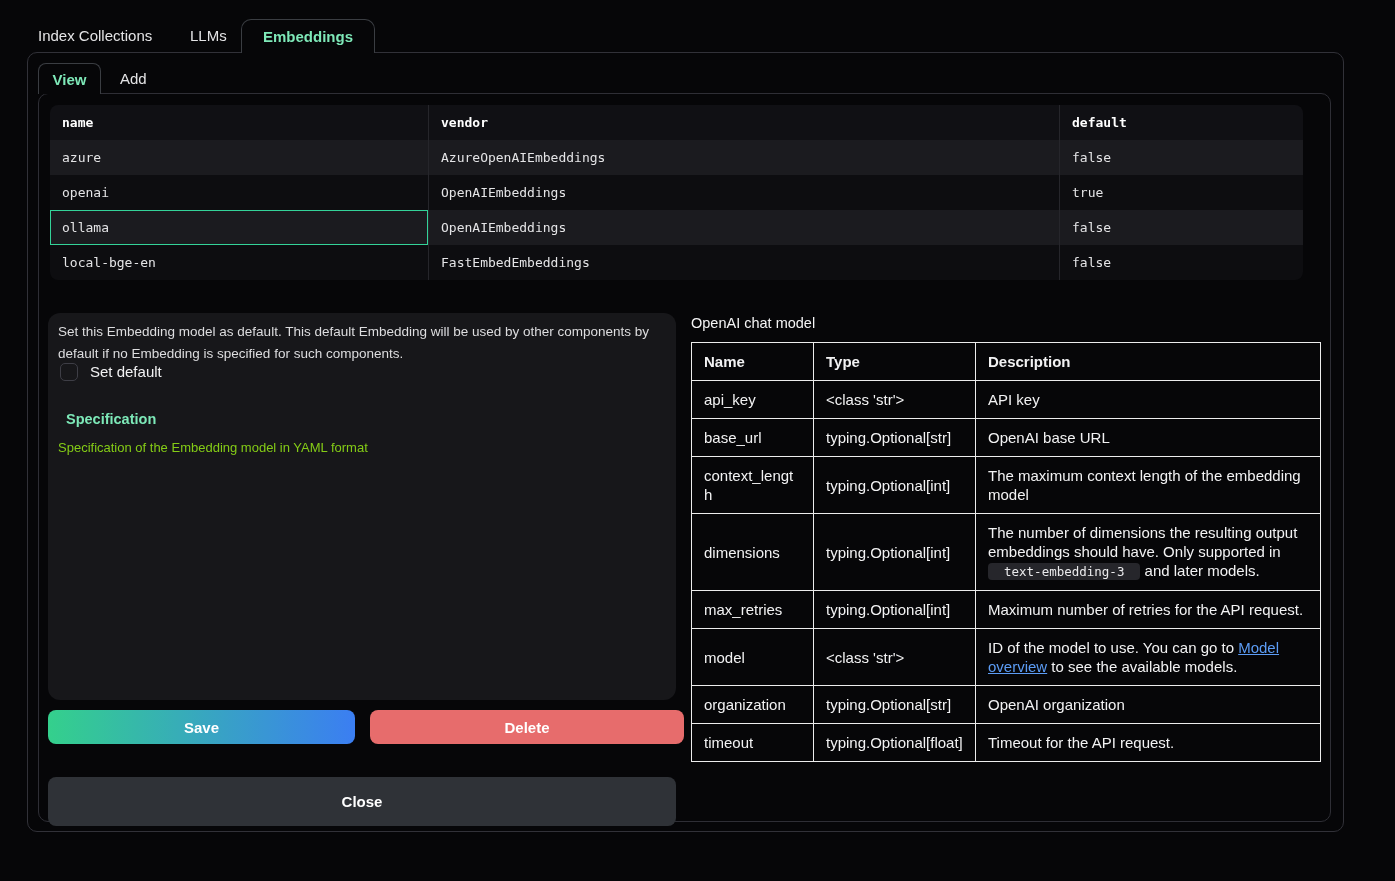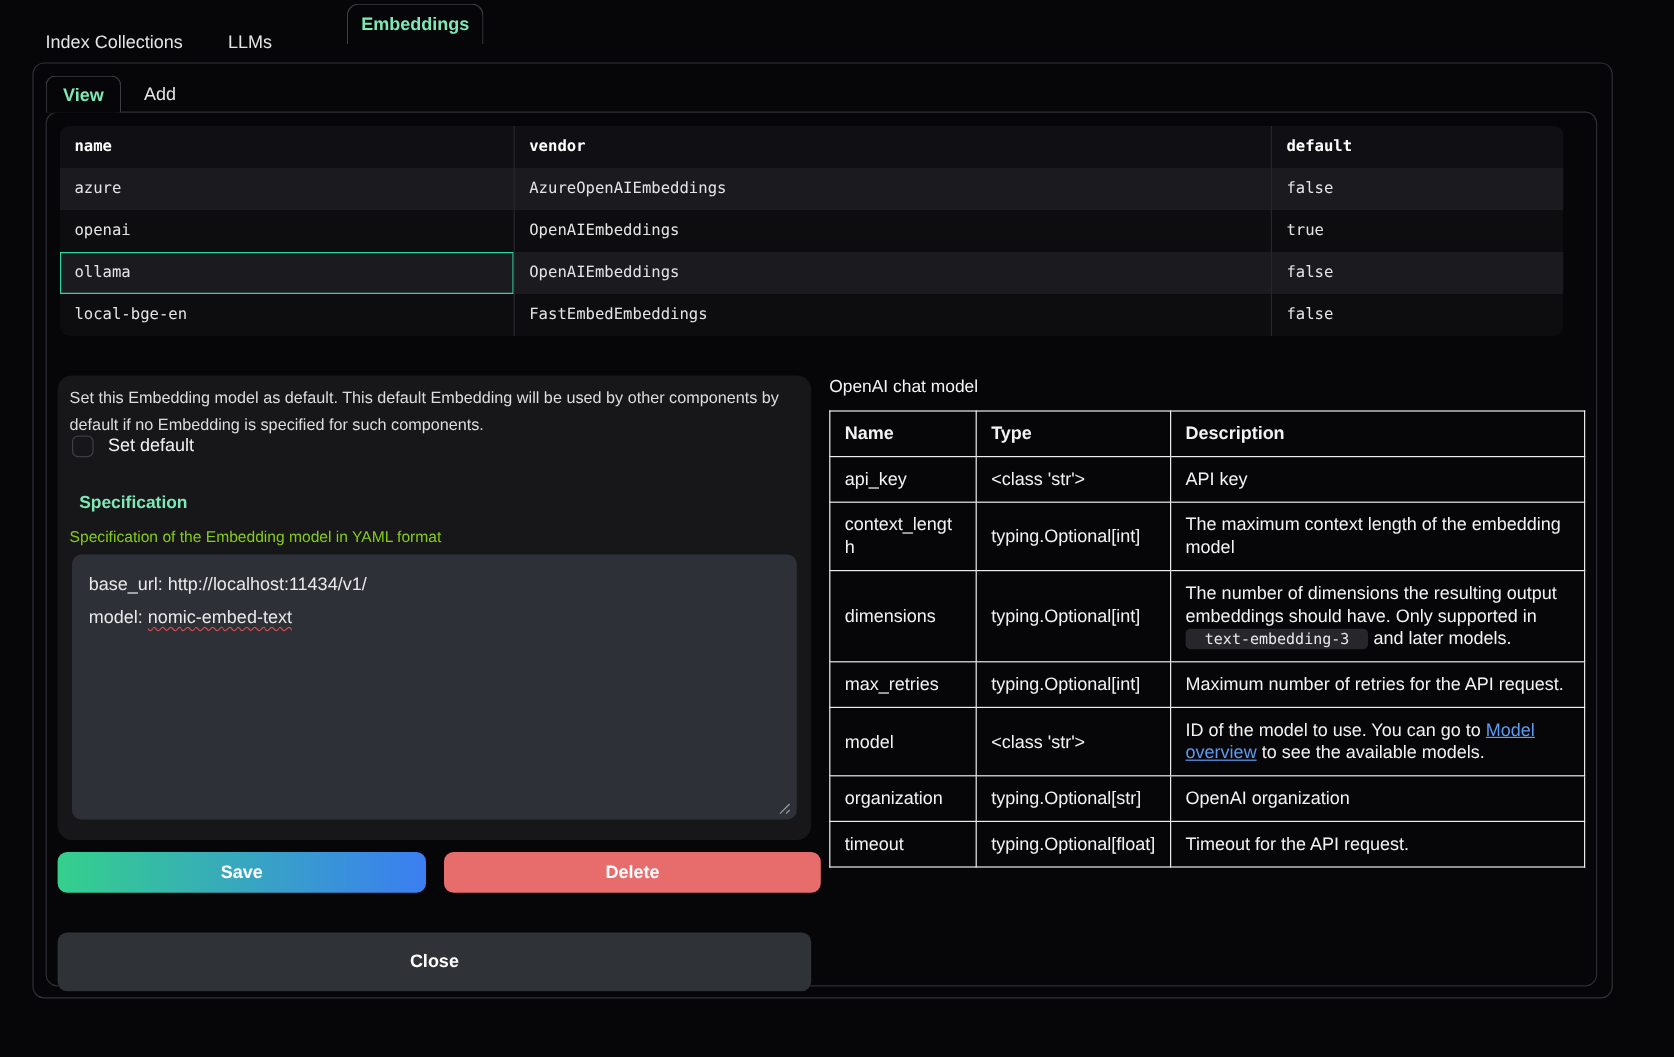--- a/index.html
+++ b/index.html
@@ -90,21 +90,21 @@
     font-family:"DejaVu Sans Mono", monospace; font-size:12.5px;
     background:#26262b; color:#eaeaec; padding:1px 16px; border-radius:4px; white-space:nowrap;
   }
   .doc-link { color:#5c9cf5; text-decoration:underline; cursor:pointer; }
 </style>
 </head>
 <body>
 
 <div class="main-tab" style="left:38px;">Index Collections</div>
 <div class="main-tab" style="left:190px;">LLMs</div>
-<div class="tab-box-active" style="left:241px; top:3px; width:114px; height:34px;margin-left:48px;">
+<div class="tab-box-active" style="left:241px; top:19px; width:134px; height:34px;">
   <span>Embeddings</span>
 </div>
 
 <div id="outer-box"></div>
 
 <div class="tab-box-active" style="left:38px; top:63px; width:63px; height:31px; border-radius:8px 8px 0 0;">
   <span>View</span>
 </div>
 <div class="main-tab" style="left:120px; top:70px;">Add</div>
 
@@ -137,28 +137,20 @@
       <div>false</div>
     </div>
   </div>
 
 <div id="left-panel">
   <div id="default-desc">Set this Embedding model as default. This default Embedding will be used by other components by default if no Embedding is specified for such components.</div>
   <div id="set-default-checkbox"></div>
   <div id="set-default-label">Set default</div>
   <div id="spec-heading">Specification</div>
   <div id="spec-caption">Specification of the Embedding model in YAML format</div>
-  <div id="yaml-editor">
-    <div><span>base_url: http://localhost:11434/v1/</span></div>
-      <div><span>model: </span><span class="misspell">nomic-embed-text</span></div>
-      <svg id="resize-handle" viewBox="0 0 11 11">
-      <line x1="2" y1="10" x2="10" y2="2" stroke="#9aa0a6" stroke-width="1"></line>
-      <line x1="7" y1="10" x2="10" y2="7" stroke="#9aa0a6" stroke-width="1"></line>
-    </svg>
-  </div>
 </div>
 
 <div id="save-btn" class="btn">Save</div>
 <div id="delete-btn" class="btn">Delete</div>
 <div id="close-btn" class="btn">Close</div>
 
 <div id="details-title">OpenAI chat model</div>
 <table id="details-table">
   <colgroup>
       <col class="col-name">
@@ -172,20 +164,25 @@
     <th>Description</th>
   </tr>
     </thead>
   <tbody id="details-body">
       <tr>
         <td>api_key</td>
         <td>&lt;class 'str'&gt;</td>
         <td><span>API key</span></td>
       </tr>
       <tr>
+        <td>base_url</td>
+        <td>typing.Optional[str]</td>
+        <td><span>OpenAI base URL</span></td>
+      </tr>
+      <tr>
         <td>context_length</td>
         <td>typing.Optional[int]</td>
         <td><span>The maximum context length of the embedding model</span></td>
       </tr>
       <tr>
         <td>dimensions</td>
         <td>typing.Optional[int]</td>
         <td><span>The number of dimensions the resulting output embeddings should have. Only supported in </span><span class="code-chip">text-embedding-3</span><span> and later models.</span></td>
       </tr>
       <tr>

